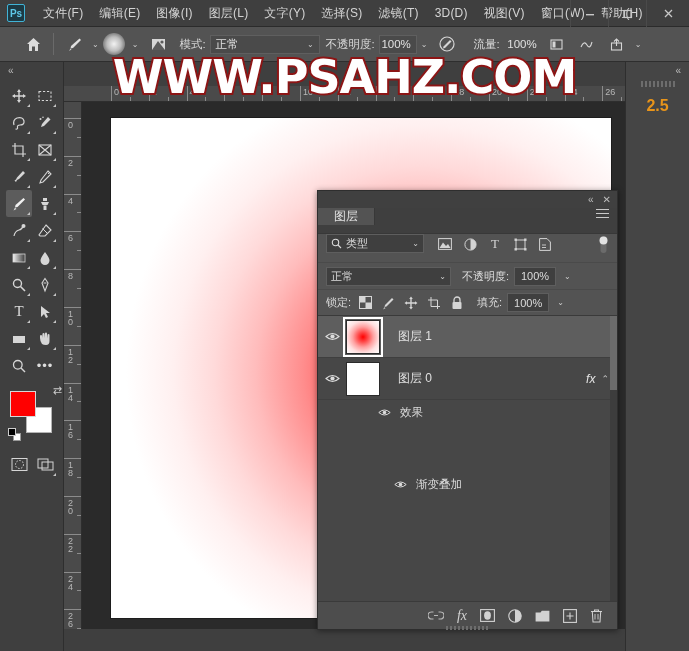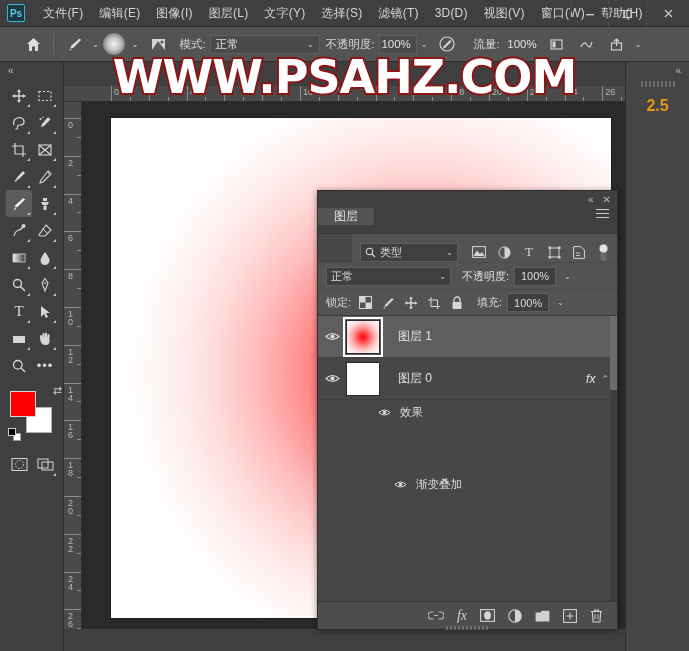--- a/index.html
+++ b/index.html
@@ -191,21 +191,21 @@
   #lp-tabrow {
     height:26px; background:#3f3f3f; display:flex; align-items:flex-start;
     border-bottom:1px solid #383838;
   }
   #lp-tab {
     background:#535353; color:#e2e2e2; font-size:12px;
     display:flex; align-items:center; padding:0 16px; border-right:1px solid #383838;
   }
   #lp-menu { margin-left:auto; color:#c9c9c9; font-size:12px; display:flex; align-items:center; padding:0 8px;}
   #lp-filterrow {
-    height:28px; background:#535353; display:flex; align-items:flex-end; padding:0 8px; gap:5px;margin-left:34px;
+    height:28px; background:#535353; display:flex; align-items:flex-start; padding:0 8px; gap:5px;
   }
   #lp-kind {
     width:98px; height:19px; background:#3f3f3f; border:1px solid #5e5e5e;
     display:flex; align-items:center; color:#dcdcdc; font-size:11px; padding:0 4px;
   }
   .f-icon {
     width:20px; height:20px; display:flex; align-items:center; justify-content:center;
     color:#d4d4d4;
   }
   #lp-toggle {

